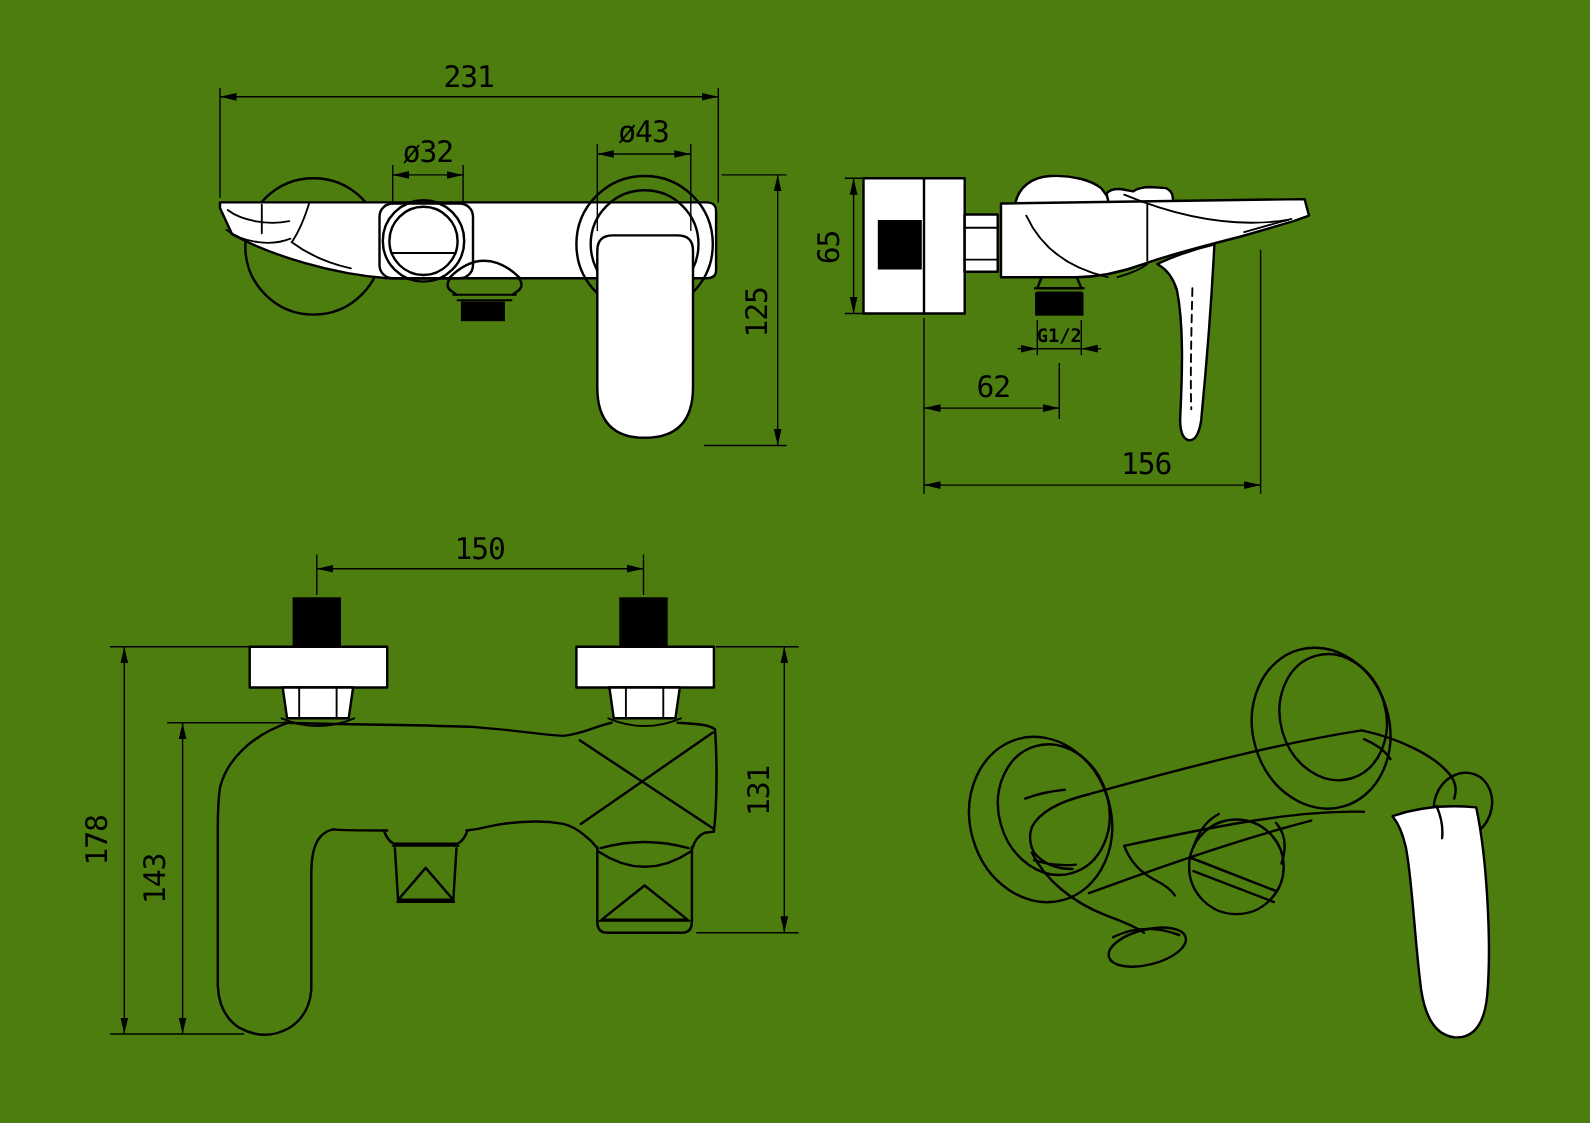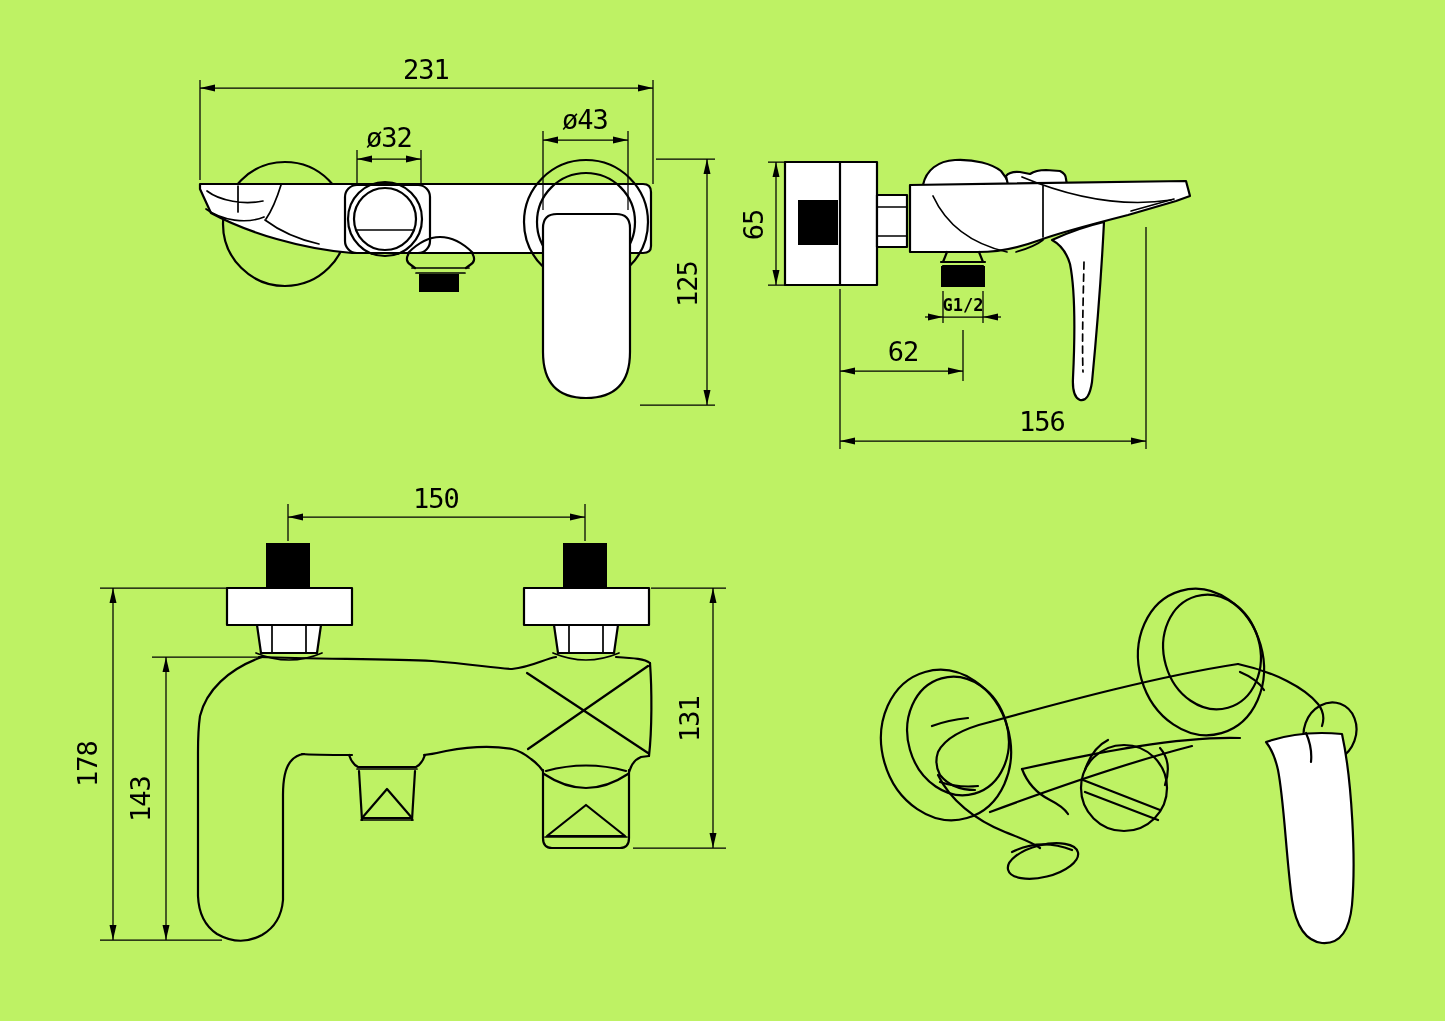--- a/index.html
+++ b/index.html
@@ -1,16 +1,16 @@
 <!DOCTYPE html>
 <html><head>
 <meta charset="utf-8">
 <style>
   html,body{margin:0;padding:0;background:#ffffff;}
-  .stage{width:1445px;height:1021px;background:#bef264;position:relative;overflow:hidden;}
+  .stage{width:1445px;height:1021px;background:#4d7c0f;position:relative;overflow:hidden;}
   svg{display:block;}
   .ol{fill:#ffffff;stroke:#000;stroke-width:2.2;stroke-linejoin:round;stroke-linecap:round;}
   .ln{fill:none;stroke:#000;stroke-width:2.2;stroke-linejoin:round;stroke-linecap:round;}
   .dt{fill:none;stroke:#000;stroke-width:1.7;stroke-linecap:round;}
   .dim{fill:none;stroke:#000;stroke-width:1.25;}
   .blk{fill:#000;stroke:none;}
   text.lbl{font-family:"DejaVu Sans Mono",monospace;font-size:27px;fill:#000;letter-spacing:-1px;}
   text.lblsm{font-family:"DejaVu Sans Mono",monospace;font-size:17px;fill:#000;font-weight:bold;}
 </style>
 </head>

